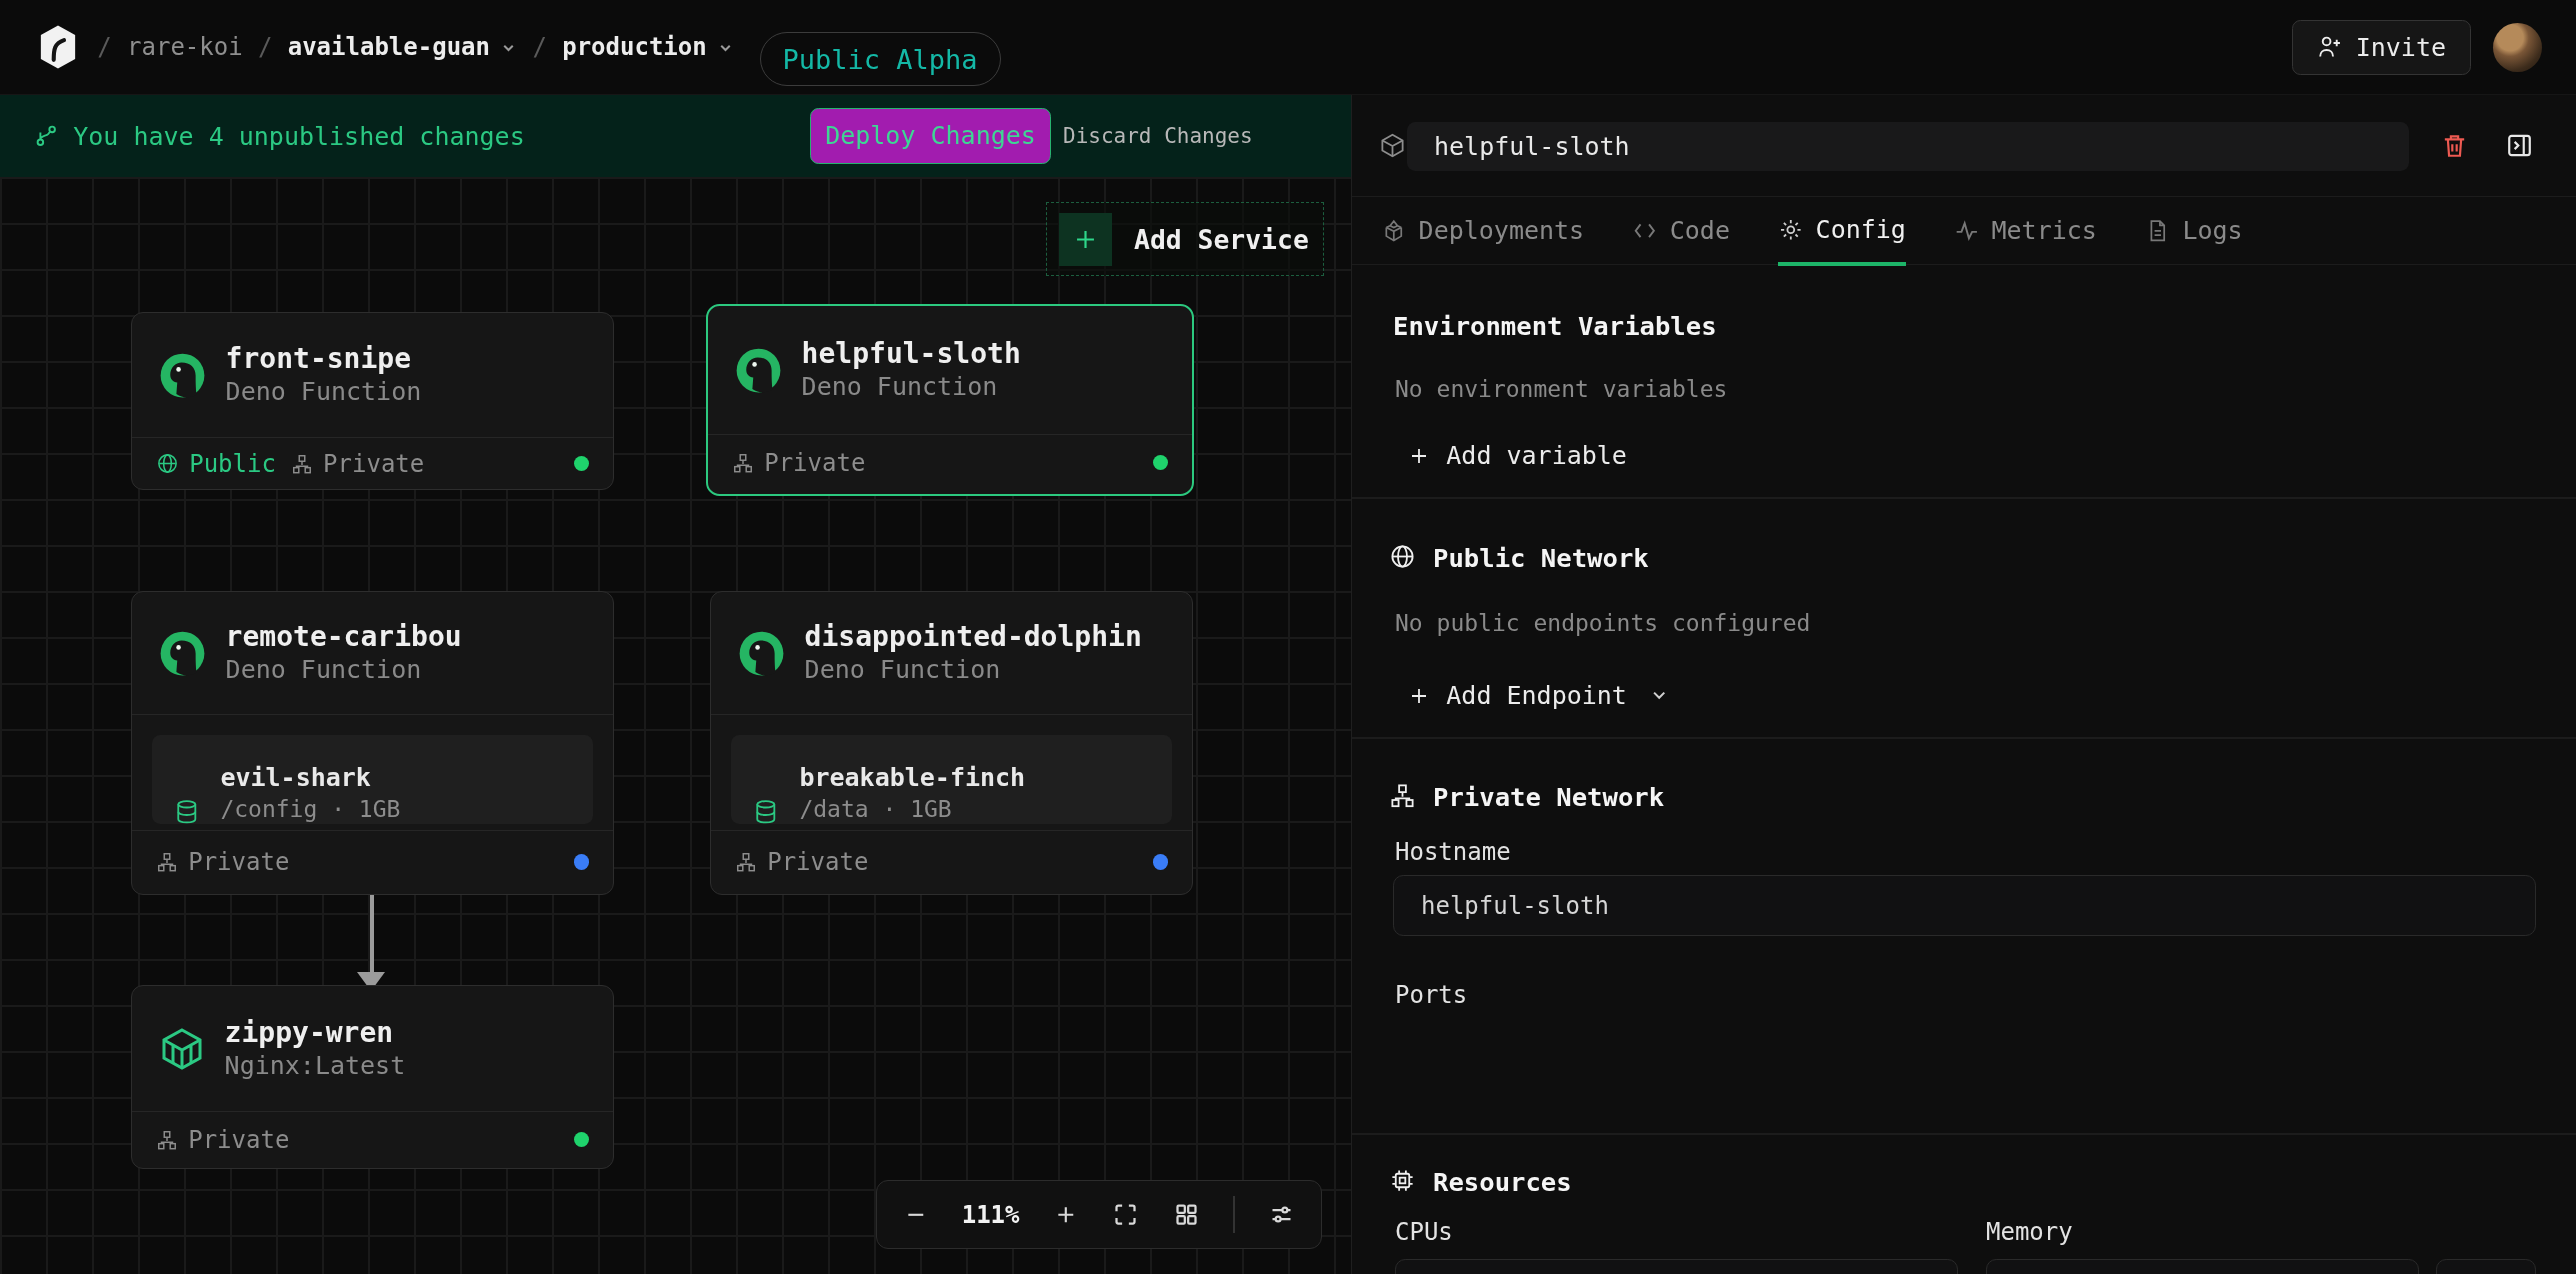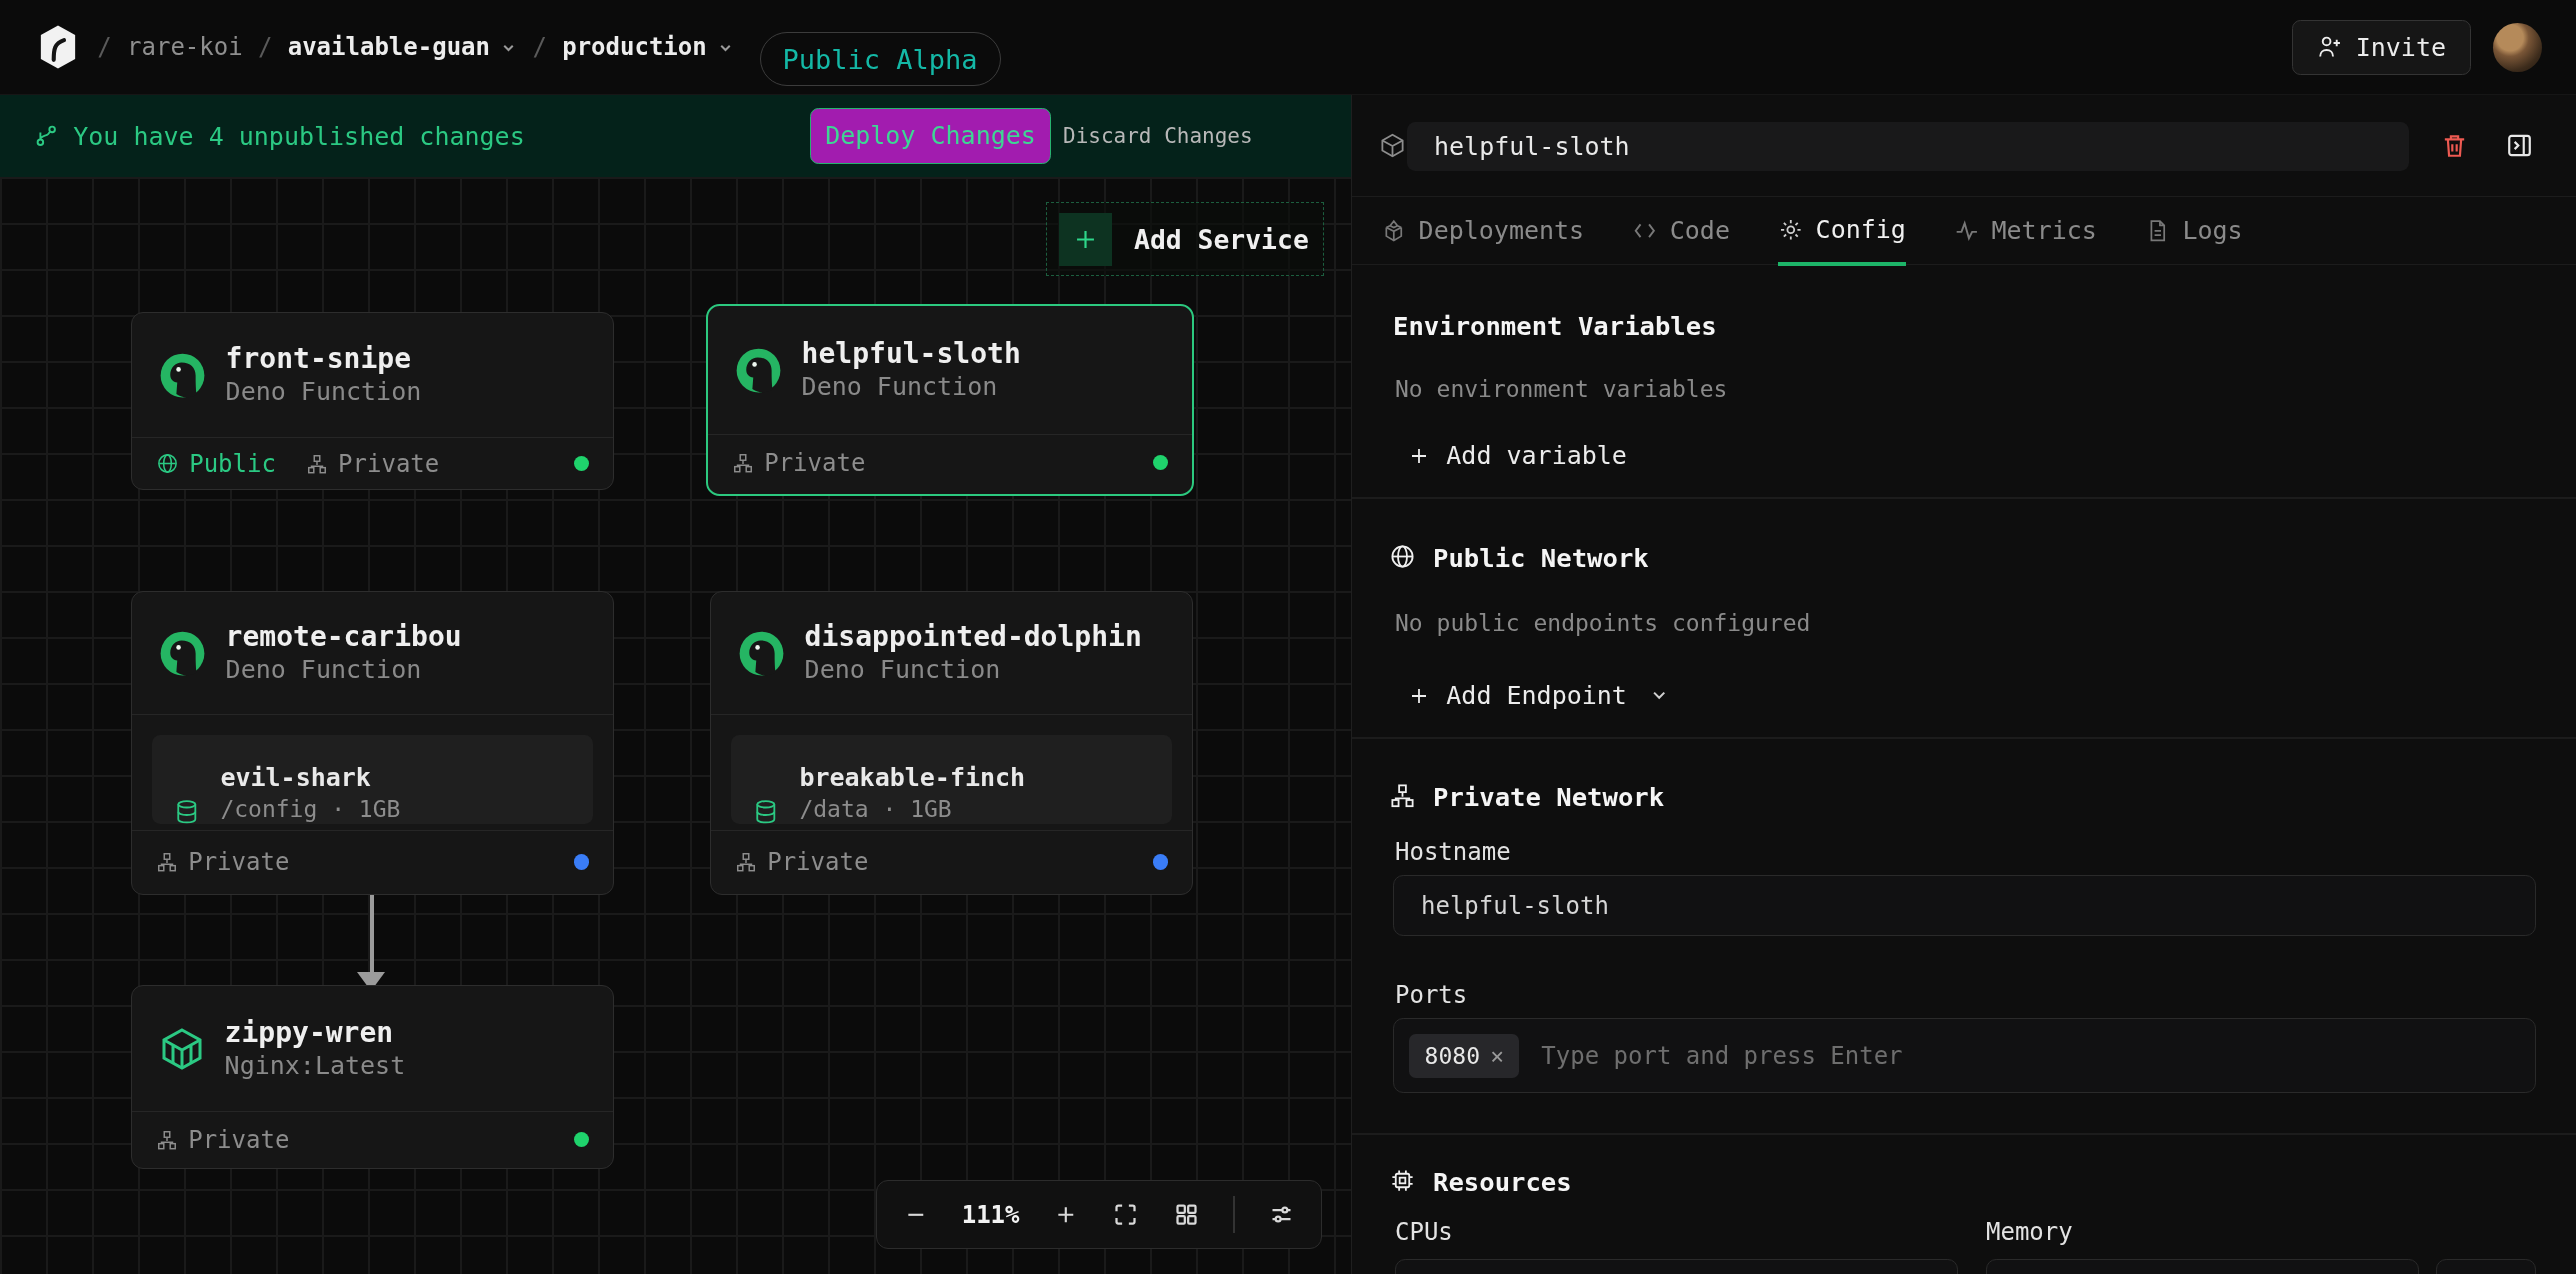--- a/index.html
+++ b/index.html
@@ -43,21 +43,21 @@
     display:flex; align-items:center; gap:22px; padding-left:12px; cursor:pointer; }
   #add-service .sq { width:53px; height:53px; background:#0d3321; display:flex; align-items:center; justify-content:center; }
   #add-service .lbl { font-size:26.4px; font-weight:bold; color:#f0f0f0; }
 
   .card { position:absolute; background:#161616; border:1.7px solid #2d2d2d; border-radius:12px; }
   .card.selected { border:2.6px solid #2cc97f; border-radius:13.6px; }
   .card-head { display:flex; align-items:center; gap:19px; padding:0 0 0 25.6px; }
   .card-title { font-size:28px; font-weight:bold; color:#efefef; line-height:1.25; }
   .card-sub { font-size:25px; color:#8a8a8a; line-height:1.3; }
   .card-divider { border-top:1.7px solid #262626; }
-  .card-foot { display:flex; align-items:center; gap:30px; padding:0 24px 0 24px;text-align:center; }
+  .card-foot { display:flex; align-items:center; gap:15px; padding:0 24px 0 24px;text-align:center; }
   .badge { display:flex; align-items:center; gap:10.2px; font-size:24px; color:#8d8d8d; }
   .badge.public { color:#2bc983; }
   .dot { width:15.3px; height:15.3px; border-radius:50%; margin-left:auto; }
   .vol-box { background:#1f1f1f; border-radius:8.5px; display:flex; align-items:flex-end; gap:20.4px; padding-left:22px; }
   .vol-name { font-size:25px; font-weight:bold; color:#e9e9e9; line-height:1.3; }
   .vol-meta { font-size:23px; color:#8d8d8d; line-height:1.3; }
 
   #edge-line { position:absolute; left:370px; top:718px; width:4.3px; height:78px; background:#9b9b9b; }
   #edge-head { position:absolute; left:357px; top:795px; width:0; height:0;
     border-left:14.5px solid transparent; border-right:14.5px solid transparent; border-top:19px solid #9b9b9b; }
@@ -460,27 +460,20 @@
         <rect x="3" y="16" width="5.5" height="5.5"></rect>
         <rect x="15.5" y="16" width="5.5" height="5.5"></rect>
         <path d="M12 9v4 M6 16v-1.5h12V16"></path>
       </svg>
     <span>Private Network</span>
   </div>
   <div class="abs fld-label" style="left:43px; top:743px;">Hostname</div>
   <div class="abs input" style="left:41px; top:780px; width:1143px; height:61px; display:flex; align-items:center; padding-left:27px; font-size:24px; color:#d6d6d6;">helpful-sloth</div>
 
   <div class="abs fld-label" style="left:43px; top:886px;">Ports</div>
-  <div class="abs input" id="ports-input" style="left:41px; top:923px; width:1143px; height:75px;">
-    <span id="port-chip">
-      <span>8080</span>
-      <span class="x">×</span>
-    </span>
-    <span id="ports-ph">Type port and press Enter</span>
-  </div>
   <div class="divider" style="top:1038px;"></div>
 
   <div class="abs sec-h" style="left:37px; top:1072px;">
     <svg width="27" height="27" viewBox="0 0 24 24" fill="none" stroke="#f0f0f0" stroke-width="1.6">
       <rect x="6" y="6" width="12" height="12" rx="1.5"></rect>
         <rect x="9.5" y="9.5" width="5" height="5"></rect>
       <path d="M9 6V3 M15 6V3 M9 21v-3 M15 21v-3 M6 9H3 M6 15H3 M21 9h-3 M21 15h-3"></path>
     </svg>
     <span>Resources</span>
   </div>

